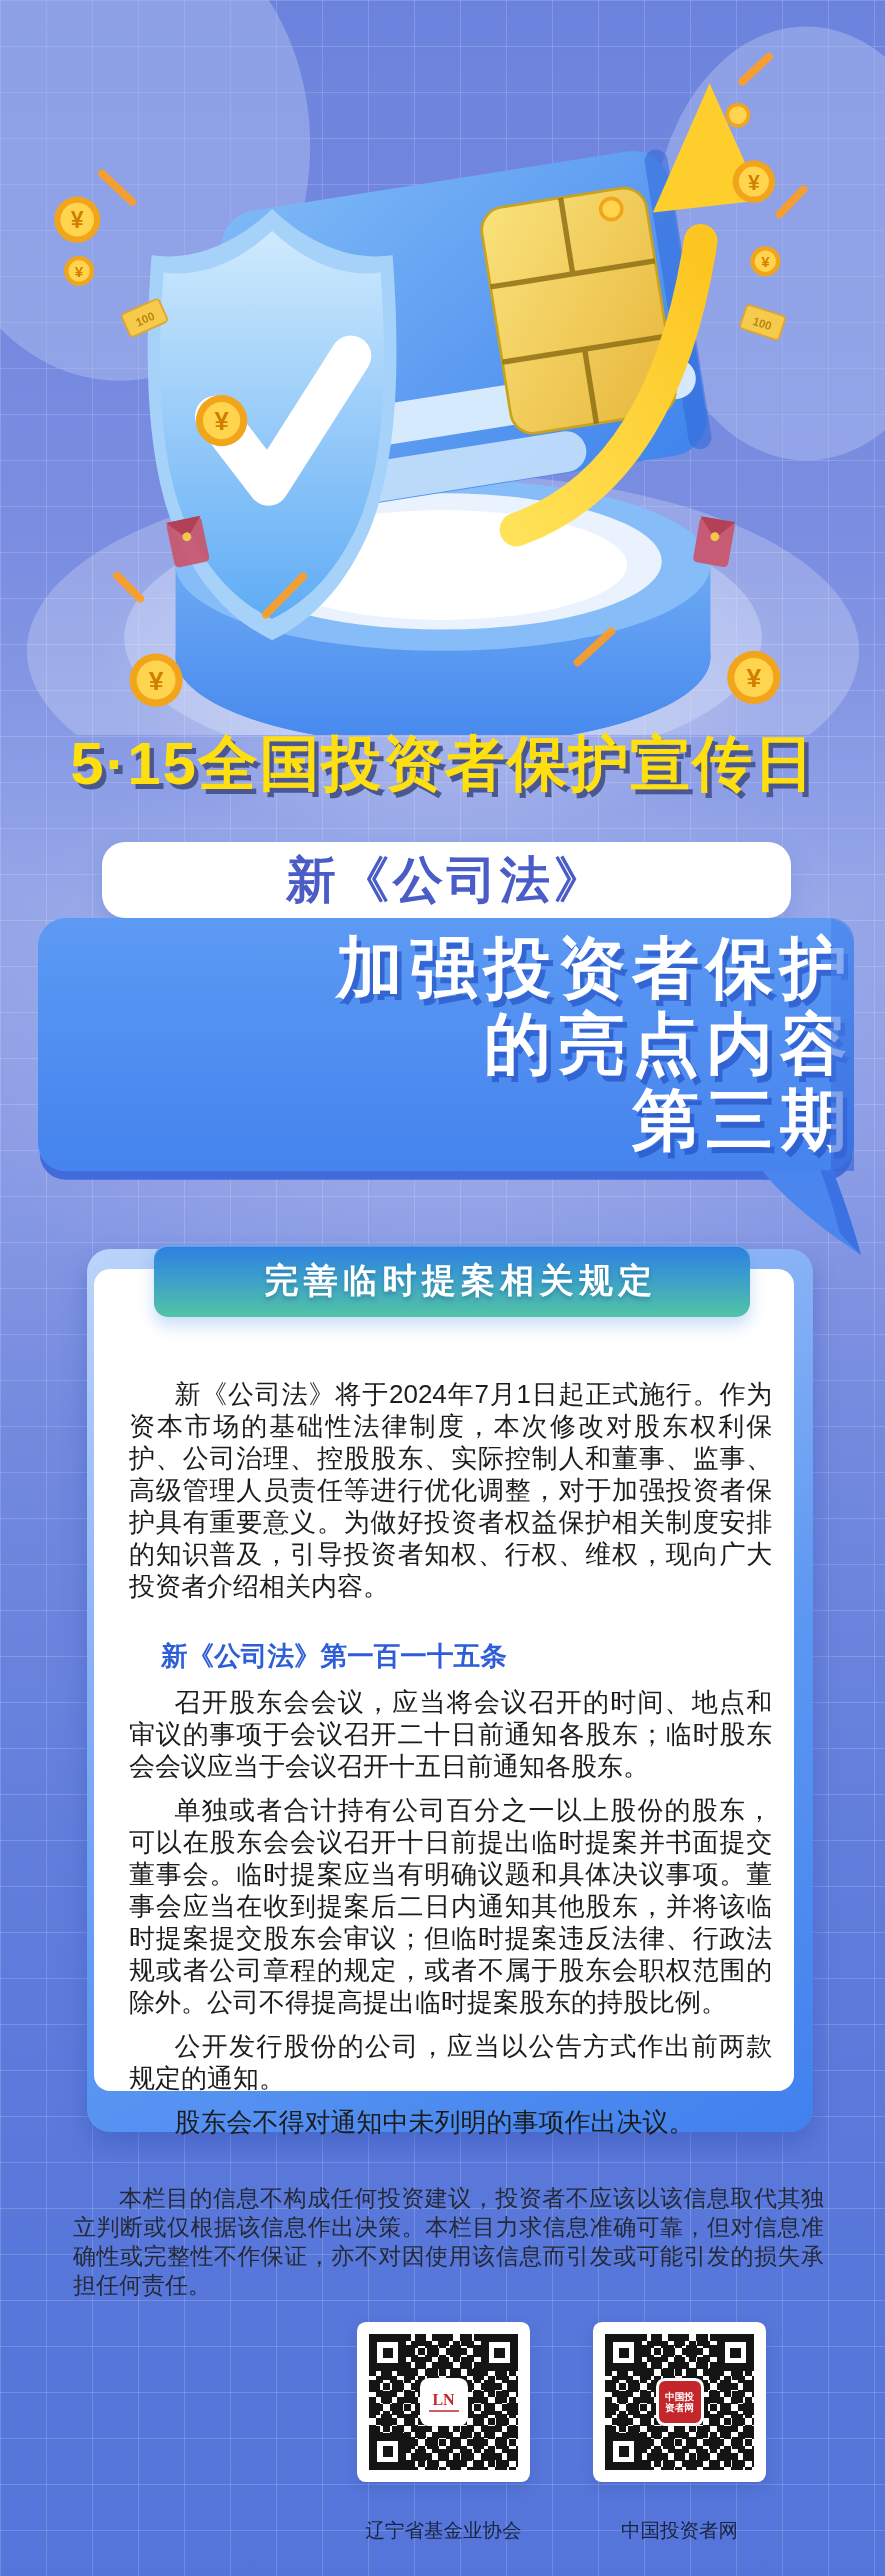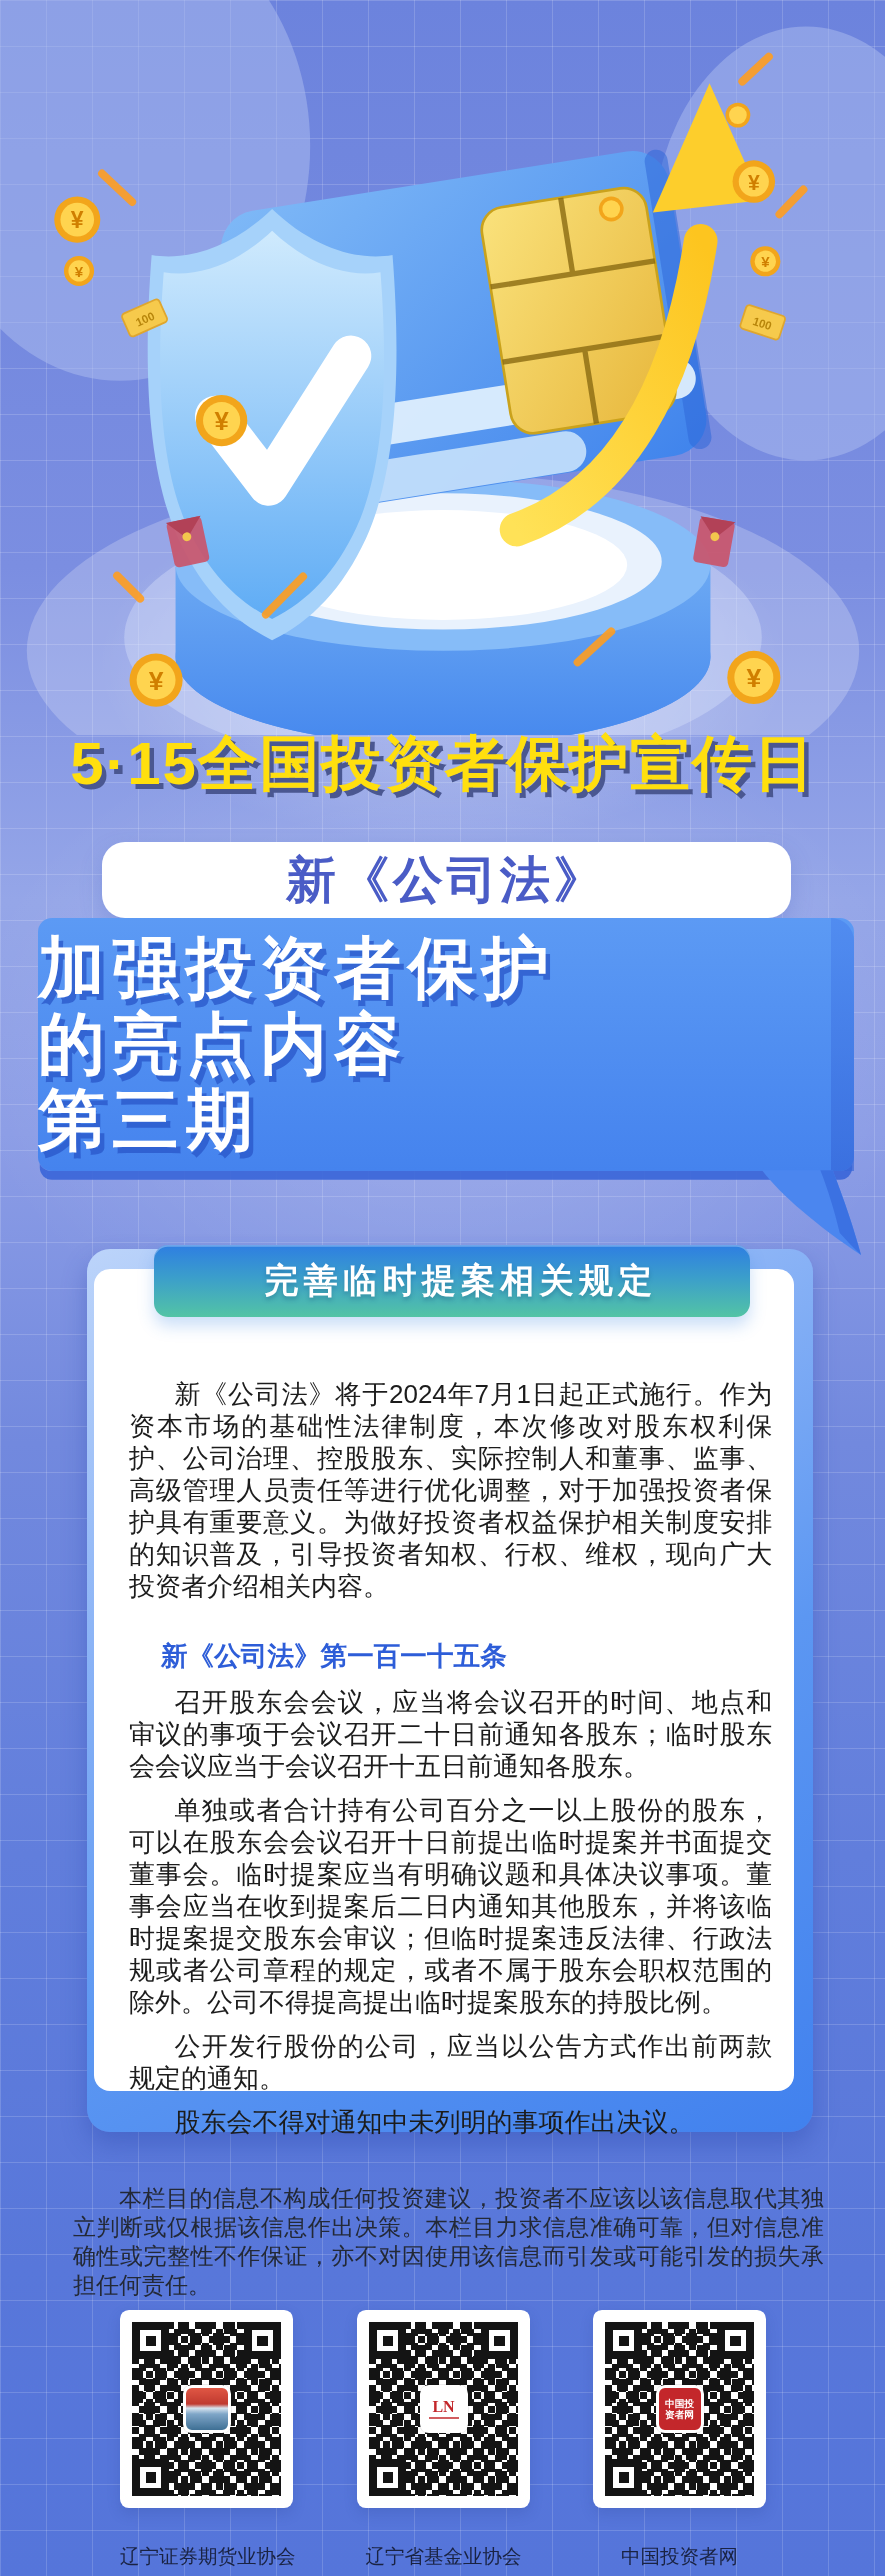--- a/index.html
+++ b/index.html
@@ -26,22 +26,22 @@
   }
   .subtitle-card{
     position:absolute;left:102px;top:842px;width:689px;height:76px;z-index:2;
     background:#ffffff;border-radius:23px;display:flex;align-items:center;justify-content:center;
     box-shadow:0 8.9px 21px rgba(70,100,190,.25);
   }
   .subtitle-text{font-size:50px;font-weight:900;letter-spacing:3.5px;color:#4a5cc6;}
   .main-title-box{
     position:absolute;left:38px;top:918px;width:816px;height:253px;z-index:2;
     background:linear-gradient(180deg,#5c9af4 0%,#4583ee 100%);
-    border-radius:14px;box-shadow:0 10.6px 0 -1.8px rgba(56,101,216,.9);
-    display:flex;flex-direction:column;align-items:flex-start;justify-content:flex-start;
+    border-radius:28px;box-shadow:0 10.6px 0 -1.8px rgba(56,101,216,.9);
+    display:flex;flex-direction:column;align-items:flex-end;justify-content:flex-start;
     padding-top:12.4px;box-sizing:border-box;
   }
   .main-title-box::after{
     content:"";position:absolute;top:0;right:0;width:23px;height:100%;
     background:linear-gradient(180deg,#4b85ee,#3566d8);border-radius:0 26.6px 0 0;opacity:.65;
   }
   .mt-line{
     font-size:67px;line-height:76px;font-weight:900;letter-spacing:7px;color:#ffffff;
     text-shadow:4.4px 6.2px 0 rgba(40,86,200,.75);white-space:nowrap;
   }
@@ -75,22 +75,23 @@
     padding-left:18px;
   }
   .disclaimer{
     position:absolute;left:73px;top:2184px;width:751px;margin:0;z-index:2;
     font-size:23px;line-height:29px;color:#232936;text-indent:2em;text-align:justify;
   }
   .qr-row{position:absolute;left:0;top:2310px;width:886px;height:257px;z-index:2;}
   .qr-item{position:absolute;top:0;width:173px;margin:0;}
   .qr-1{left:120px;} .qr-2{left:357px;} .qr-3{left:593px;}
   .qr-box{
-    position:relative;width:173px;height:198px;background:#ffffff;border-radius:8.9px;
+    position:relative;width:173px;height:160px;background:#ffffff;border-radius:8.9px;
     box-shadow:0 5.3px 12.4px rgba(40,60,140,.18);
+    margin-top:12px;
   }
   .qr-pattern{
     position:absolute;inset:12.4px;background-color:#fff;
     background-image:
       repeating-conic-gradient(#141414 0% 25%, transparent 0% 50%),
       repeating-conic-gradient(transparent 0% 25%, #141414 0% 50%);
     background-size:14px 14px, 23px 23px;
   }
   .finder{position:absolute;width:37px;height:37px;border:8px solid #141414;background:#fff;box-sizing:border-box;}
   .f-tl{top:12.4px;left:12.4px;} .f-tr{top:12.4px;right:12.4px;} .f-bl{bottom:12.4px;left:12.4px;}
@@ -275,36 +276,20 @@
         <p class="body-p">公开发行股份的公司，应当以公告方式作出前两款规定的通知。</p>
         <p class="body-p">股东会不得对通知中未列明的事项作出决议。</p>
       </div>
     </div>
   </section>
   <div class="section-header">完善临时提案相关规定</div>
 
   <p class="disclaimer">本栏目的信息不构成任何投资建议，投资者不应该以该信息取代其独立判断或仅根据该信息作出决策。本栏目力求信息准确可靠，但对信息准确性或完整性不作保证，亦不对因使用该信息而引发或可能引发的损失承担任何责任。</p>
 
   <div class="qr-row">
-    <figure class="qr-item qr-1">
-      <div class="qr-box">
-        <div class="qr-pattern"></div>
-        <span class="finder f-tl">
-            <i></i>
-          </span>
-        <span class="finder f-tr">
-            <i></i>
-          </span>
-        <span class="finder f-bl">
-            <i></i>
-          </span>
-        <div class="qr-logo logo-1"></div>
-      </div>
-      <figcaption class="qr-label">辽宁证券期货业协会</figcaption>
-    </figure>
 
     <figure class="qr-item qr-2">
       <div class="qr-box">
         <div class="qr-pattern"></div>
         <span class="finder f-tl">
             <i></i>
           </span>
         <span class="finder f-tr">
             <i></i>
           </span>

